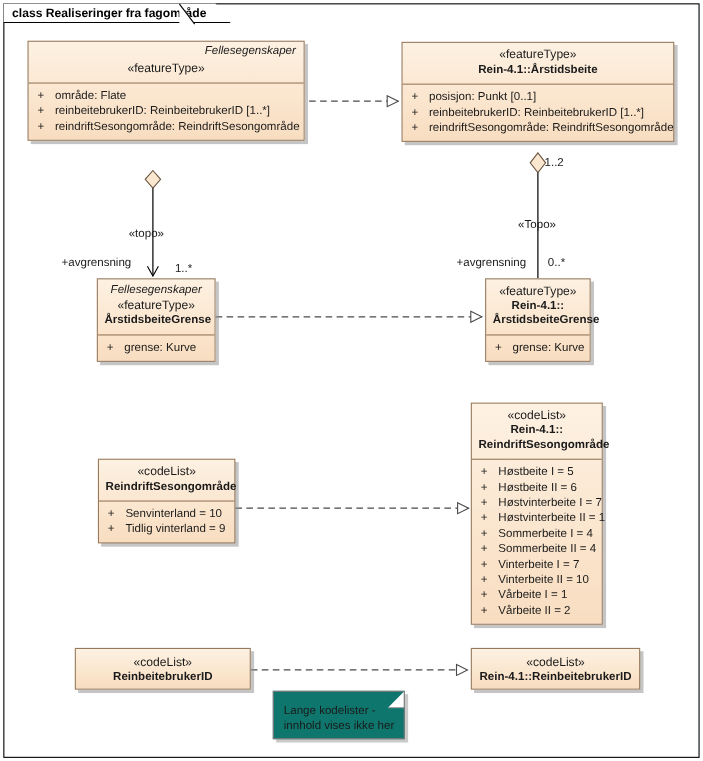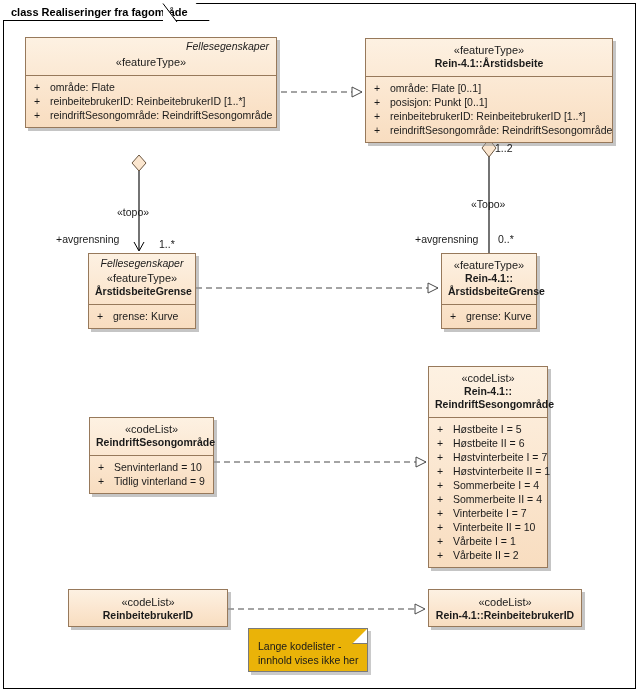--- a/index.html
+++ b/index.html
@@ -119,21 +119,21 @@
     font-size: 10.5px;
     color: #1a1a1a;
     white-space: nowrap;
     line-height: 12px;
   }
 
   
   .note {
     position: absolute;
     box-sizing: border-box;
-    background: #eab308;
+    background: #0f766e;
     border: 1px solid #7a7a7a;
     box-shadow: 3px 3px 0 0 rgba(150,150,150,0.5);
     font-size: 10.5px;
     color: #1a1a1a;
     padding: 10px 8px 6px 9px;
     line-height: 14px;
   }
   .note-fold {
     position: absolute;
     right: -1px;
@@ -221,23 +221,20 @@
   </div>
 
   <div class="uml-box" style="left:365px; top:38px; width:248px;">
     <div class="uml-head">
       <div class="stereo">«featureType»</div>
       <div class="cname">Rein-4.1::Årstidsbeite</div>
     </div>
     <div class="uml-sep"></div>
     <div class="uml-attrs">
       <span class="attr">
-        <span class="vis">+</span><span>område: Flate [0..1]</span>
-      </span>
-      <span class="attr">
         <span class="vis">+</span><span>posisjon: Punkt [0..1]</span>
       </span>
       <span class="attr">
         <span class="vis">+</span><span>reinbeitebrukerID: ReinbeitebrukerID [1..*]</span>
       </span>
       <span class="attr">
         <span class="vis">+</span><span>reindriftSesongområde: ReindriftSesongområde</span>
       </span>
     </div>
   </div>

